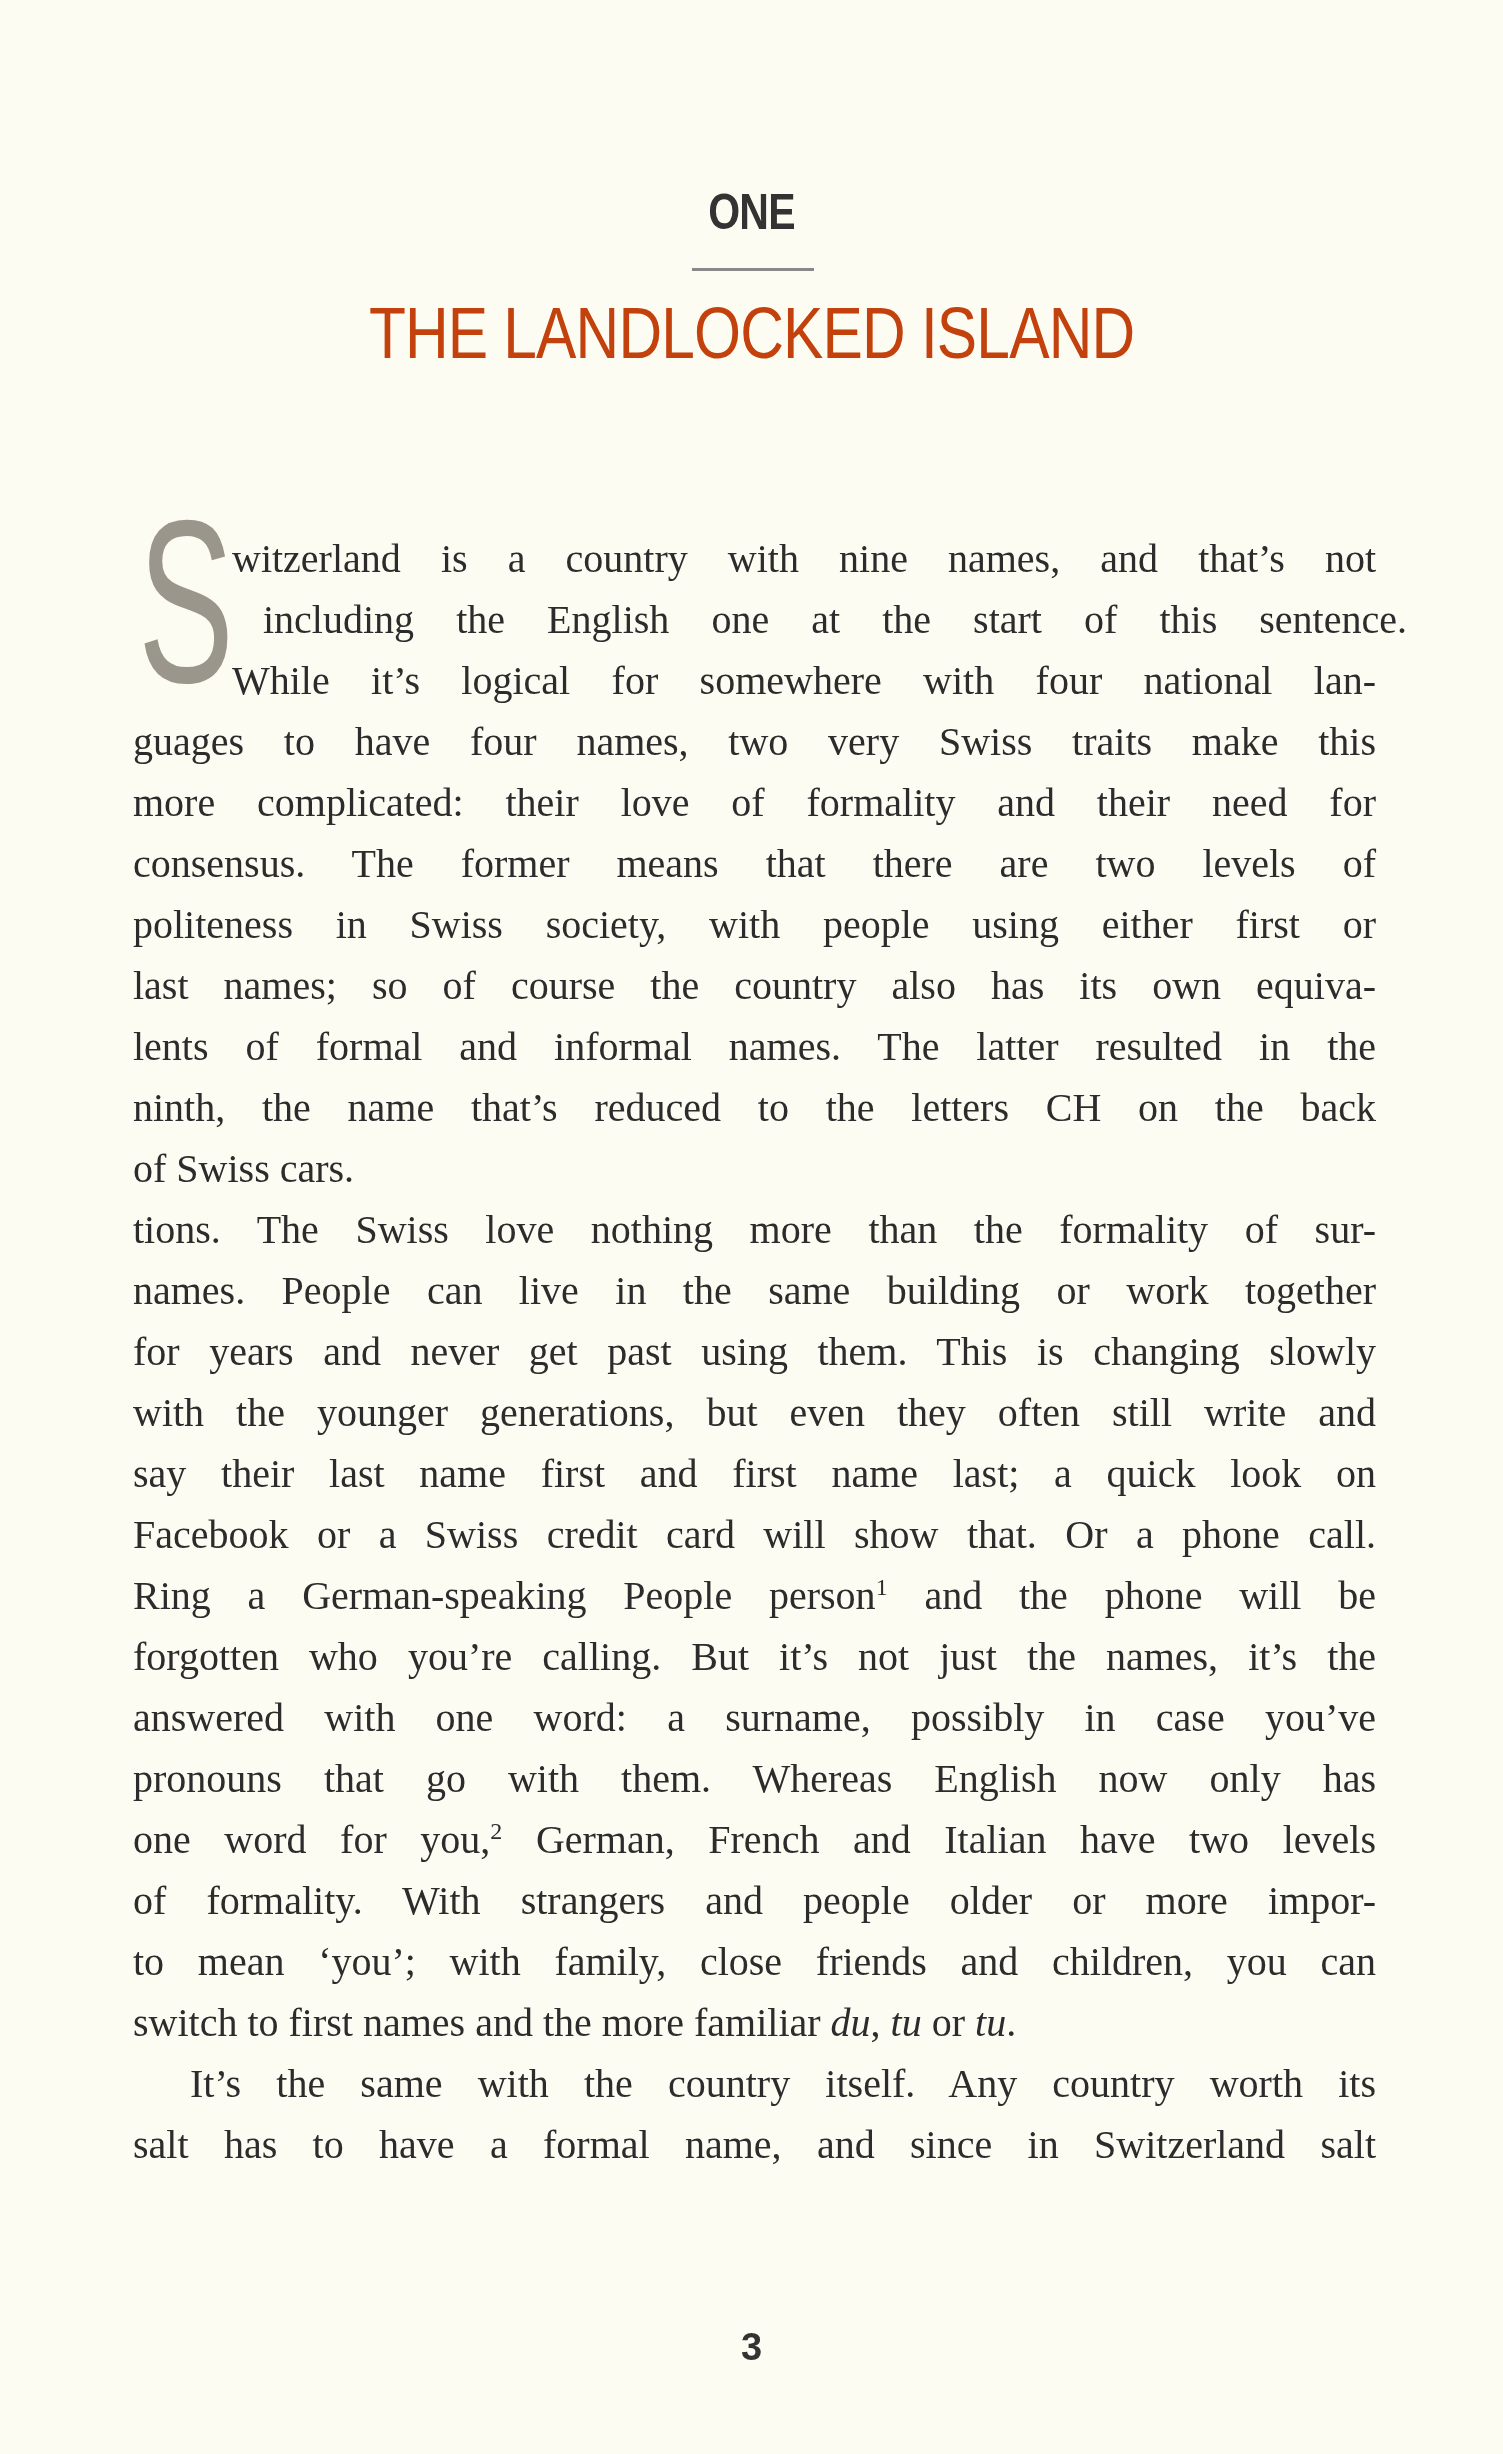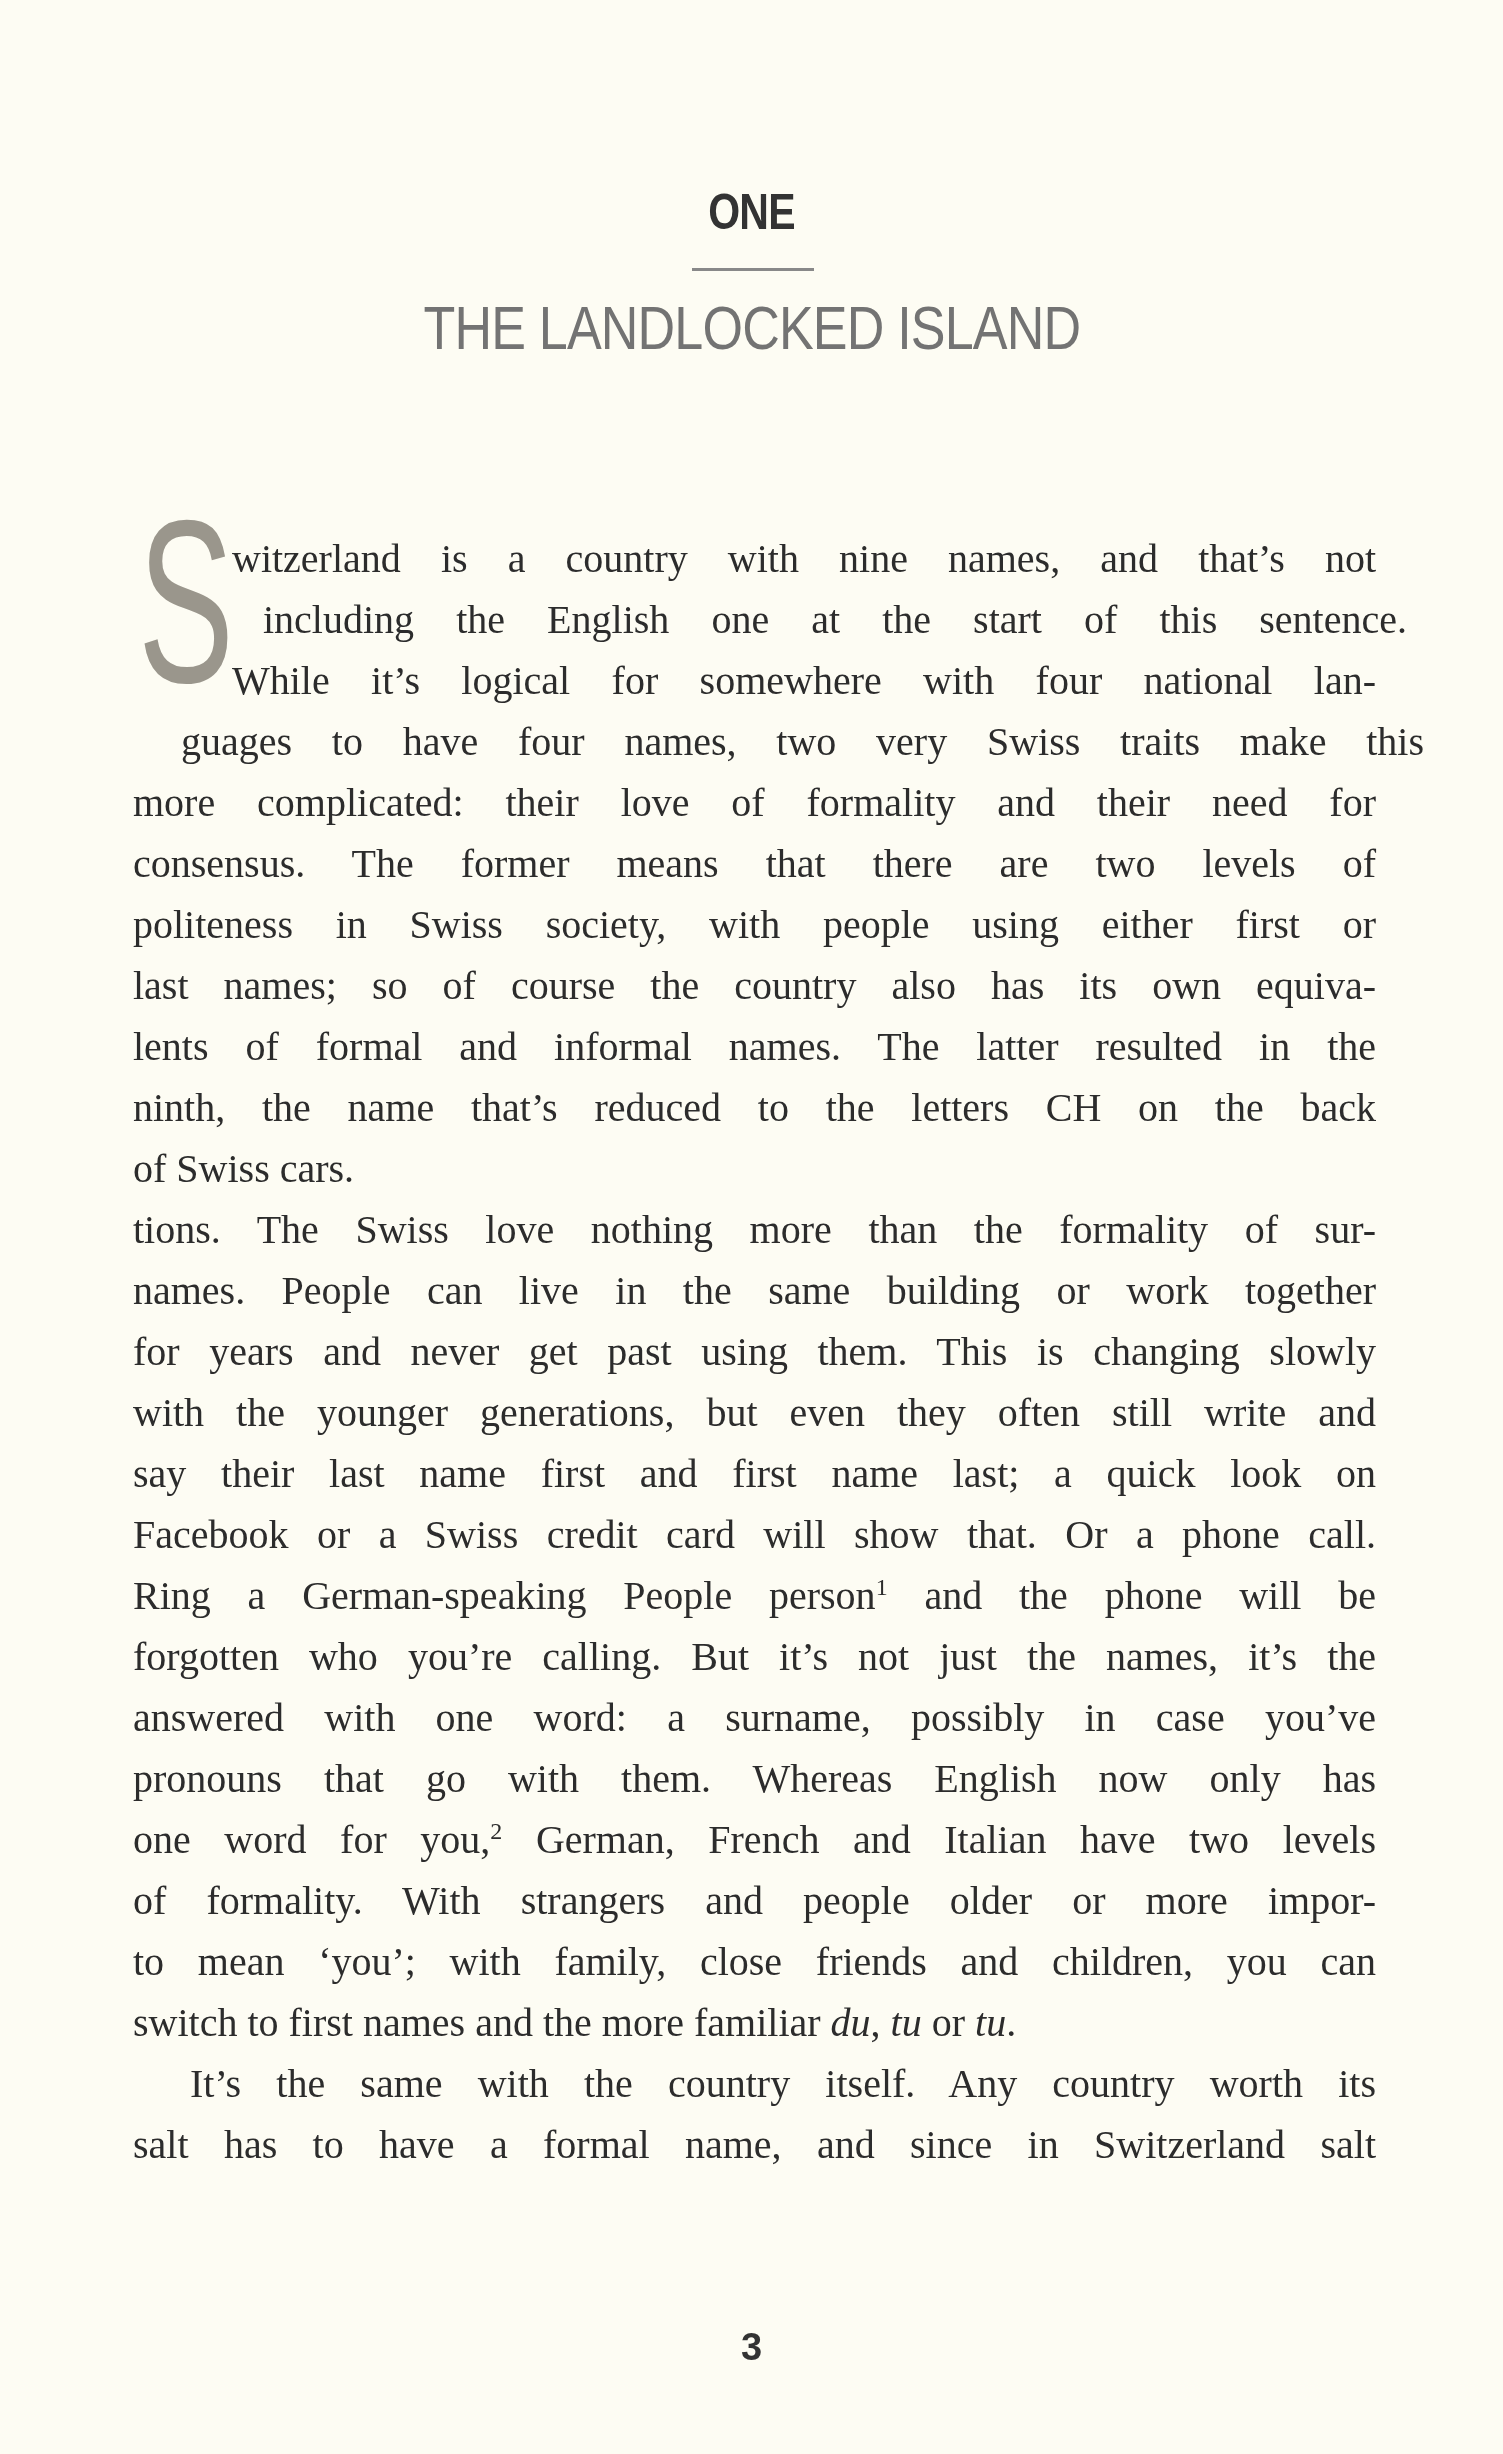--- a/index.html
+++ b/index.html
@@ -3,21 +3,21 @@
 <meta charset="utf-8">
 <style>
   html, body { margin:0; padding:0; }
   body { width:1503px; height:2454px; background:#fdfcf3; position:relative; overflow:hidden;
          font-family:"Liberation Serif", "DejaVu Serif", serif; color:#2c2c2c; }
   .chap-num { position:absolute; left:0; width:1503px; top:183px; text-align:center;
               font-family:"Liberation Sans", sans-serif; font-weight:bold; font-size:50px;
               letter-spacing:-1px; color:#333; transform:scaleX(0.82); transform-origin:center; }
   .rule { position:absolute; left:692px; width:122px; top:268px; height:3px; background:#888; }
   .chap-title { position:absolute; left:0; width:1503px; top:292px; text-align:center;
-                font-family:"Liberation Sans", sans-serif; font-size:62px; color:#737373;
+                font-family:"Liberation Sans", sans-serif; font-size:72px; color:#c2410c;
                 letter-spacing:-1px; }
   .chap-title span { display:inline-block; transform:scaleX(0.84); transform-origin:center; }
   .dropcap { position:absolute; left:138px; top:486px; font-family:"Liberation Sans", sans-serif;
              font-size:232px; line-height:1; color:#9a968c; transform:scaleX(0.62); transform-origin:left top; }
   .body { position:absolute; left:133px; width:1243px; top:528px; }
   .line { height:61px; font-size:40px; line-height:61px; text-align:justify; text-align-last:justify;
           white-space:nowrap; overflow:visible; }
   .line span.t { display:inline-block; width:100%; text-align:justify; text-align-last:justify; white-space:normal; }
   .line.last span.t { text-align-last:left; }
   .line.indent { padding-left:57px; }
@@ -35,21 +35,21 @@
 <div class="chap-title"><span>THE LANDLOCKED ISLAND</span></div>
 
 <div class="dropcap">S</div>
 
 <div class="body">
 
   <div>
     <div class="line drop"><span class="t" style="white-space: normal; width: 1144px;">witzerland is a country with nine names, and that’s not</span></div>
     <div class="line drop"><span class="t" style="white-space: normal; width: 1144px; margin-left: 31px;">including the English one at the start of this sentence.</span></div>
     <div class="line drop"><span class="t" style="white-space: normal; width: 1144px;">While it’s logical for somewhere with four national lan-</span></div>
-    <div class="line"><span class="t" style="white-space: normal; width: 1243px; margin-left: 48px;">guages to have four names, two very Swiss traits make this</span></div>
+    <div class="line"><span class="t" style="white-space: normal; width: 1243px;">guages to have four names, two very Swiss traits make this</span></div>
     <div class="line"><span class="t" style="white-space: normal; width: 1243px;">more complicated: their love of formality and their need for</span></div>
     <div class="line"><span class="t" style="white-space: normal; width: 1243px;">consensus. The former means that there are two levels of</span></div>
     <div class="line"><span class="t" style="white-space: normal; width: 1243px;">politeness in Swiss society, with people using either first or</span></div>
     <div class="line"><span class="t" style="white-space: normal; width: 1243px;">last names; so of course the country also has its own equiva-</span></div>
     <div class="line"><span class="t" style="white-space: normal; width: 1243px;">lents of formal and informal names. The latter resulted in the</span></div>
     <div class="line"><span class="t" style="white-space: normal; width: 1243px;">ninth, the name that’s reduced to the letters CH on the back</span></div>
     <div class="line last"><span class="t" style="white-space: nowrap; width: auto;">of Swiss cars.</span></div>
   </div>
 
   <div>

